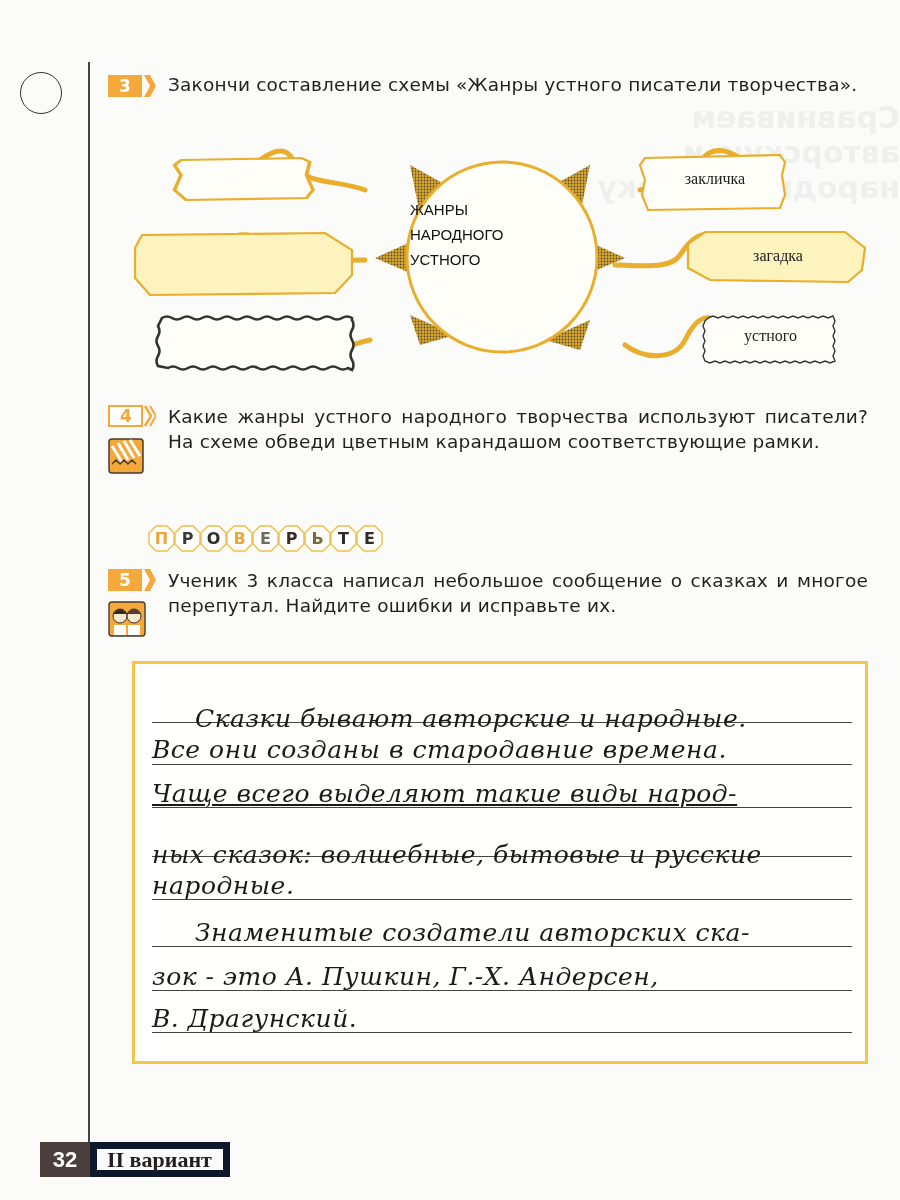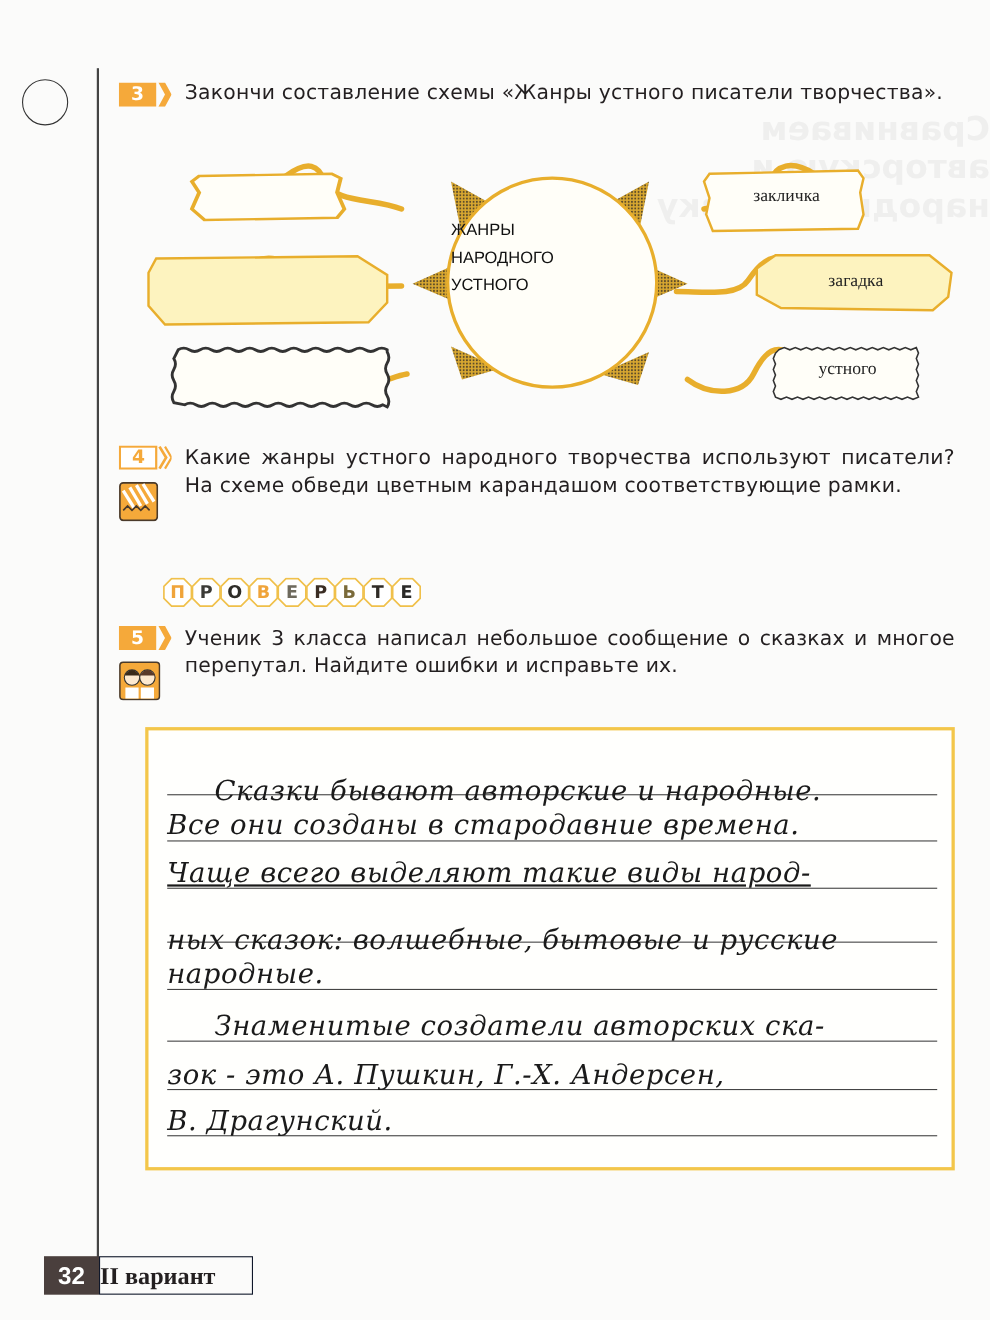--- a/index.html
+++ b/index.html
@@ -21,22 +21,22 @@
   .hex { width:27px; height:27px; position:relative; display:flex; align-items:center; justify-content:center;
          font-weight:bold; font-size:16px; font-family:"DejaVu Sans", sans-serif; margin-right:-1px; }
   .hex svg { position:absolute; left:0; top:0; }
   .hex span { position:relative; }
   .answer-box { left:132px; top:661px; width:736px; height:403px; border:3px solid #f3c64a; box-sizing:border-box; background:#fffffd; }
   .line-row { position:absolute; left:152px; width:700px; height:1.3px; background:#444; }
   .hw { position:absolute; left:152px; font-family:"DejaVu Serif", serif; font-style:italic; font-size:25px; color:#1a1a1a;
         white-space:nowrap; letter-spacing:0.5px; }
   .footer-num { left:40px; top:1142px; width:50px; height:35px; background:#4a3f3d; color:#fff; font-weight:bold;
                 font-size:22px; display:flex; align-items:center; justify-content:center; font-family:"Liberation Sans", sans-serif; }
-  .footer-variant { left:90px; top:1142px; width:140px; height:35px; border:1px solid #0f172a; box-sizing:border-box;
-                    display:flex; align-items:center; font-family:"Liberation Serif", serif; font-size:22px; font-weight:bold; }
+  .footer-variant { left:90px; top:1142px; width:140px; height:35px; border:7px solid #0f172a; box-sizing:border-box;
+                    display:flex; align-items:center; padding-left:10px; font-family:"Liberation Serif", serif; font-size:22px; font-weight:bold; }
 </style>
 </head>
 <body>
 
 <div class="abs ghost" style="left:520px; top:100px; transform:scaleX(-1); opacity:0.55;">
   <span>Сравниваем авторскую и народную сказку</span>
 </div>
 
 <div class="abs margin-circle"></div>
 <div class="abs margin-line"></div>

